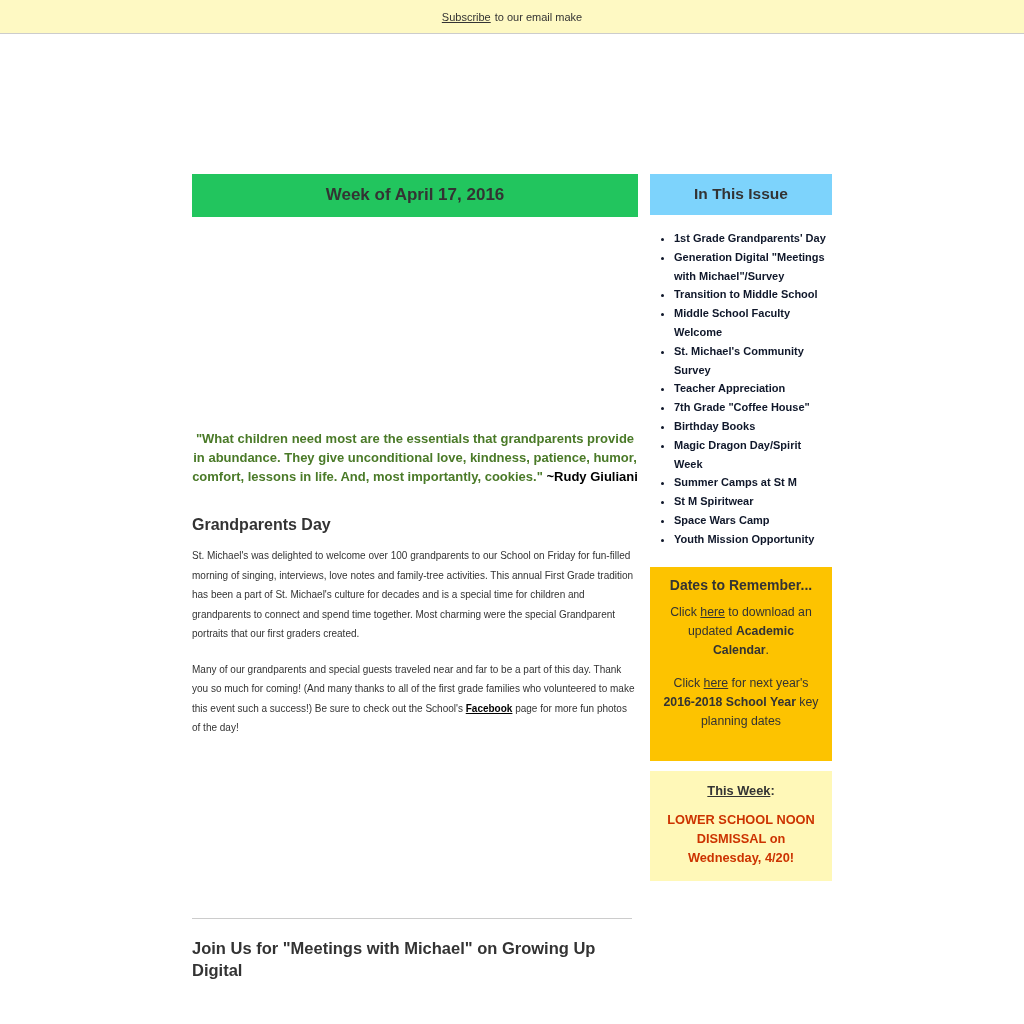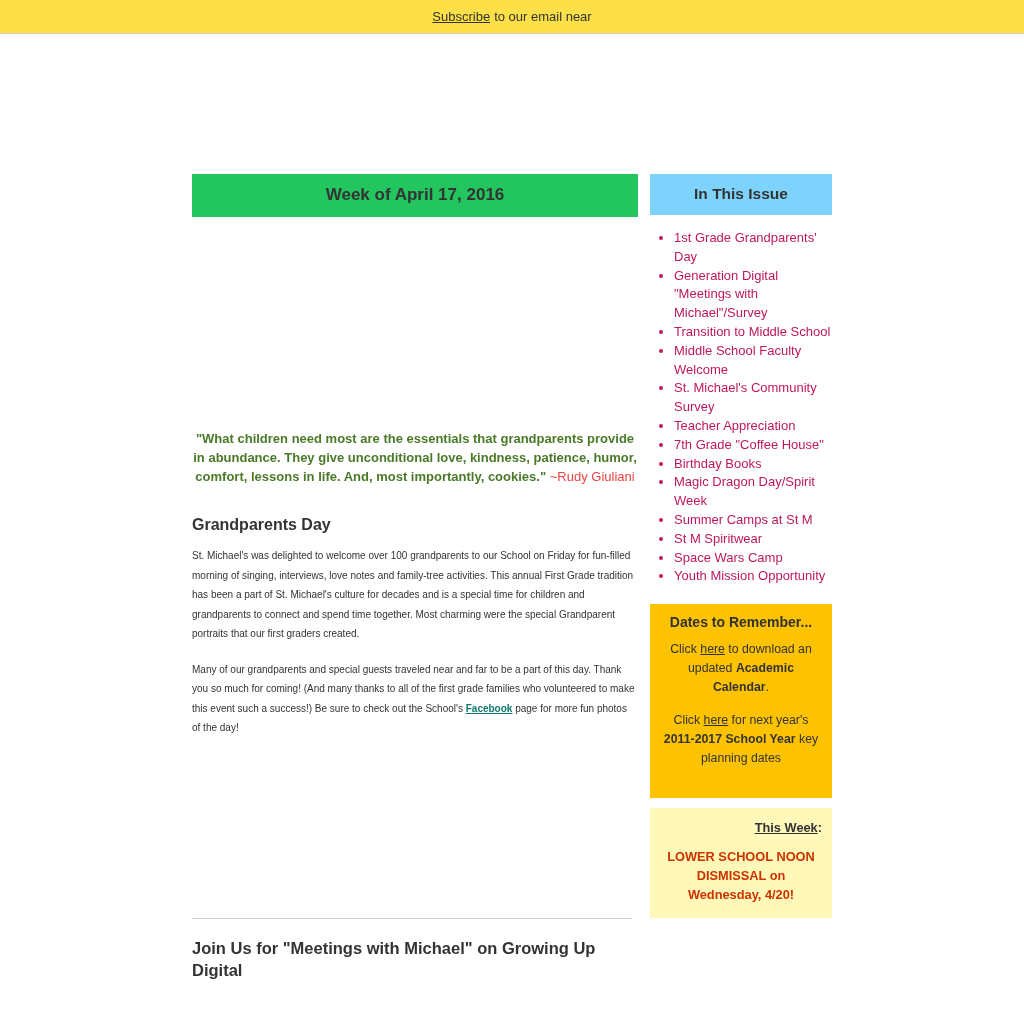--- a/index.html
+++ b/index.html
@@ -10,26 +10,26 @@
     width: 1024px;
     height: 1024px;
     background: #ffffff;
     font-family: "Liberation Sans", sans-serif;
     font-size: 13px;
     color: #333333;
     overflow: hidden;
   }
   .subscribe-bar {
     height: 33px;
-    background: #fde047;
+    background: #fef9c3;
     border-bottom: 1px solid #cccccc;
     display: flex;
     align-items: center;
     justify-content: center;
-    font-size: 13px;
+    font-size: 11px;
     color: #333333;
   }
   .subscribe-bar a {
     color: #333333;
     text-decoration: underline;
     margin-right: 4px;
   }
   .page {
     position: relative;
     width: 1024px;
@@ -75,37 +75,37 @@
   }
   .quote {
     color: #4a7a28;
     font-weight: bold;
     font-size: 13px;
     line-height: 19px;
     text-align: center;
     padding: 0 0 0 0;
   }
   .quote .author {
-    font-weight: normal;
-    color: #ef4444;
+    font-weight: bold;
+    color: #000000;
   }
   h2.section-title {
     font-size: 16px;
     color: #333333;
     margin: 30px 0 12px 0;
     font-weight: bold;
   }
   p.body-text {
     font-size: 10px;
     line-height: 19.5px;
     color: #333333;
     margin: 0 0 16px 0;
   }
   p.body-text a {
-    color: #0f766e;
+    color: #000000;
     text-decoration: underline;
     font-weight: bold;
   }
   .gap-photo {
     height: 150px;
   }
   hr.divider {
     border: none;
     border-top: 1px solid #cccccc;
     margin: 14px 0 18px 0;
@@ -116,24 +116,24 @@
     line-height: 22px;
     margin-top: 6px;
   }
   
   ul.issue-list {
     margin: 14px 0 0 0;
     padding-left: 24px;
     list-style: disc;
   }
   ul.issue-list li {
-    font-size: 13px;
+    font-size: 11px;
     line-height: 18.8px;
-    font-weight: normal;
-    color: #be185d;
+    font-weight: bold;
+    color: #0f172a;
     margin-bottom: 0;
   }
   .dates-box {
     background: #fdc300;
     margin-top: 18px;
     padding: 10px 12px 16px 12px;
     box-sizing: border-box;
     width: 182px;
   }
   .dates-title {
@@ -165,37 +165,36 @@
     margin-top: 10px;
     padding: 12px 10px 14px 10px;
     box-sizing: border-box;
     width: 182px;
     text-align: center;
   }
   .week-box .week-label {
     font-weight: bold;
     color: #333333;
     font-size: 12.8px;
-    text-align: right;
   }
   .week-box .week-label u { text-decoration: underline; }
   .week-box .week-item {
     margin-top: 12px;
     color: #cc3300;
     font-weight: bold;
     font-size: 12.8px;
     line-height: 19px;
   }
 </style>
 </head>
 <body>
 
 <div class="subscribe-bar">
   <a href="#">Subscribe</a>
-  <span>to our email near</span>
+  <span>to our email make</span>
 </div>
 
 <div class="page">
 
   <div class="masthead"></div>
 
   <div class="content">
 
     <div class="col-main">
 
@@ -243,21 +242,21 @@
         <li>Space Wars Camp</li>
         <li>Youth Mission Opportunity</li>
       </ul>
 
       <div class="dates-box">
         <div class="dates-title">Dates to Remember...</div>
         <p>
           <span>Click </span><a href="#">here</a><span> to download an updated </span><b>Academic Calendar</b><span>.</span>
         </p>
         <p>
-          <span>Click </span><a href="#">here</a><span> for next year's </span><b>2011-2017 School Year</b><span> key planning dates</span>
+          <span>Click </span><a href="#">here</a><span> for next year's </span><b>2016-2018 School Year</b><span> key planning dates</span>
         </p>
       </div>
 
       <div class="week-box">
         <div class="week-label">
           <u>This Week</u><span>:</span>
         </div>
         <div class="week-item">LOWER SCHOOL NOON DISMISSAL on Wednesday, 4/20!</div>
       </div>
 

